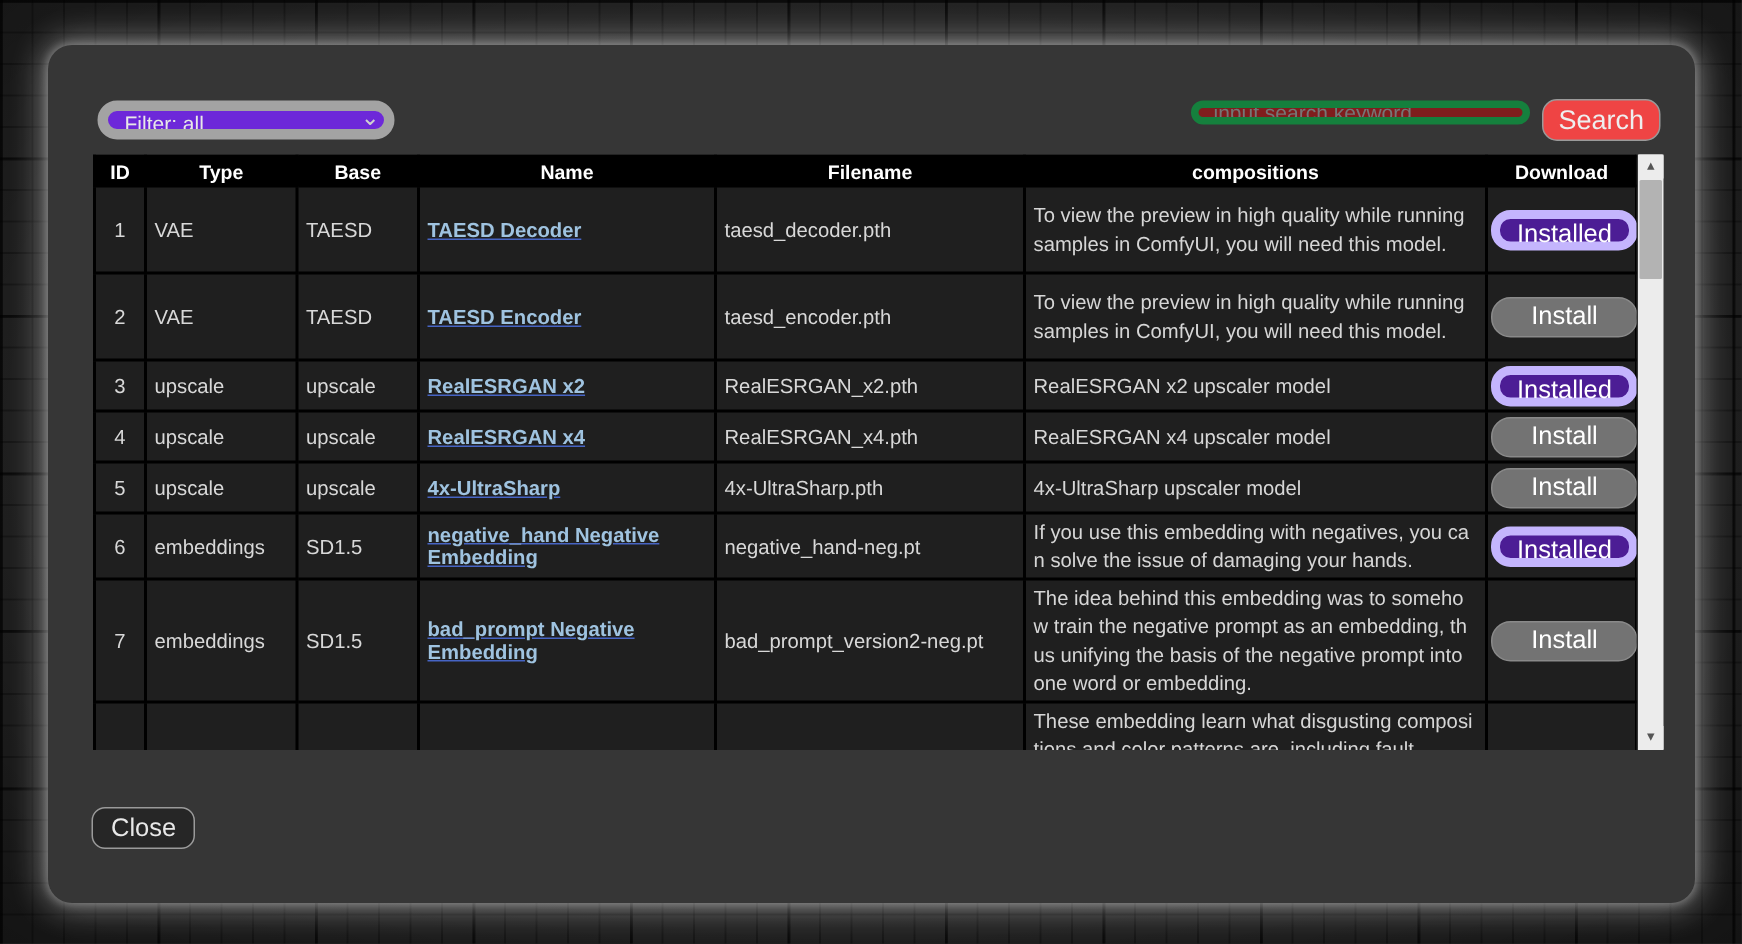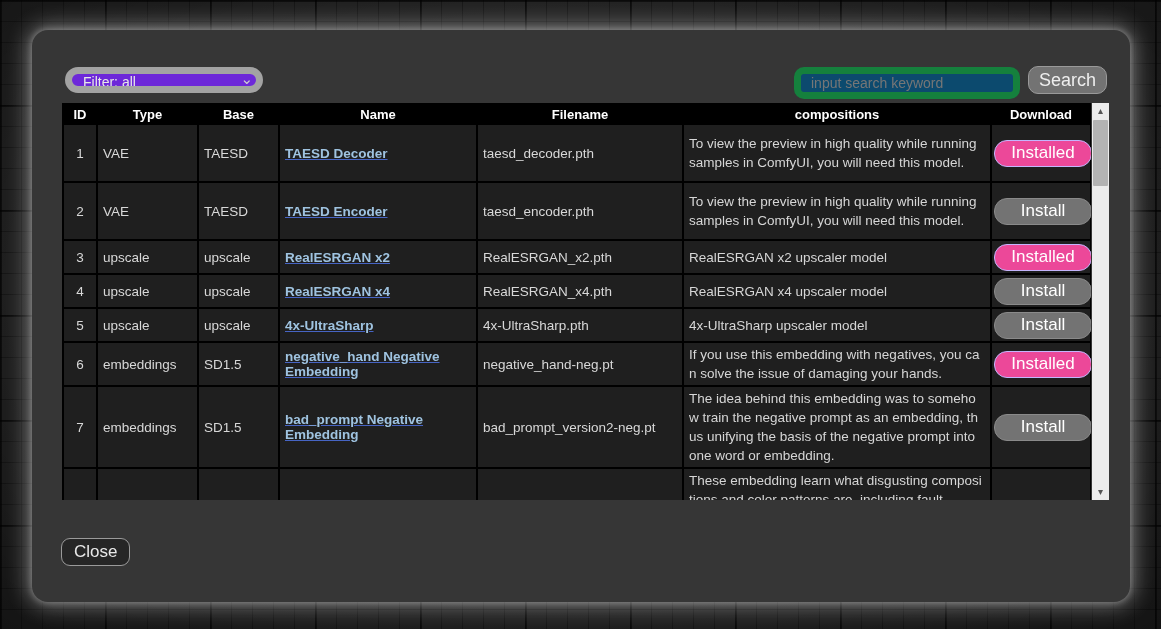--- a/index.html
+++ b/index.html
@@ -30,28 +30,28 @@
   select.filter{
     width:100%; height:100%; appearance:none; -webkit-appearance:none;
     background:#6d28d9; color:#e8e8e8; border:7px solid #a3a3a3; border-radius:13px;
     padding:0 26px 0 11px; font-size:14px; font-family:inherit;
   }
   .filter-chevron{
     position:absolute; right:10px; top:4px; color:#d0d0d0; font-size:15px; pointer-events:none;
     line-height:15px;
   }
   input.search{
-    position:absolute; left:762px; top:37px; width:226px; height:32px;
-    background:#0c4a6e; border:7px solid #15803d; border-radius:10px;
+    position:absolute; left:762px; top:37px; width:226px; height:16px;
+    background:#7f1d1d; border:5px solid #15803d; border-radius:10px;
     color:#dcdcdc; font-size:14px; padding:0 10px; font-family:inherit;
   }
   input.search::placeholder{ color:#767676; }
   button.search-btn{
     position:absolute; left:996px; top:36px; height:28px; min-width:77px;
-    background:#737373; color:#eee; border:1px solid #9a9a9a; border-radius:10px;
+    background:#ef4444; color:#eee; border:1px solid #9a9a9a; border-radius:10px;
     font-size:18px; padding:0 10px; font-family:inherit; cursor:pointer;
   }
   
   .table-viewport{
     position:absolute; left:30px; top:73px; width:1029px; height:397px; overflow:hidden;
   }
   table{ border-collapse:collapse; table-layout:fixed; width:1028px; background:#1f1f1f; }
   col.c-id{width:34px} col.c-type{width:101px} col.c-base{width:81px}
   col.c-name{width:198px} col.c-file{width:206px} col.c-desc{width:308px} col.c-dl{width:100px}
   th{
@@ -72,21 +72,21 @@
   tr.partial-row td{ vertical-align:top; }
   a.model-link{
     color:#9fc3e0; font-weight:bold; text-decoration:underline;
     text-decoration-color:#4664c4; cursor:pointer;margin-top:43px;
   }
   button.btn-install, button.btn-installed{
     width:98px; height:27px; border-radius:13px; font-size:17px;
     font-family:inherit; cursor:pointer; display:inline-block;
   }
   button.btn-install{ background:#737373; color:#fff; border:1px solid #8a8a8a; }
-  button.btn-installed{ background:#ec4899; color:#fff; border:1px solid #c4b5fd; }
+  button.btn-installed{ background:#4c1d95; color:#fff; border:6px solid #c4b5fd; }
   
   .scrollbar{
     position:absolute; left:1060px; top:73px; width:17px; height:397px;
     background:#ececec; border-radius:1px;
   }
   .sb-btn{
     position:absolute; left:0; width:17px; height:16px; background:#ececec;
     color:#555; font-size:10px; text-align:center; line-height:16px; cursor:pointer;
     user-select:none;
   }

